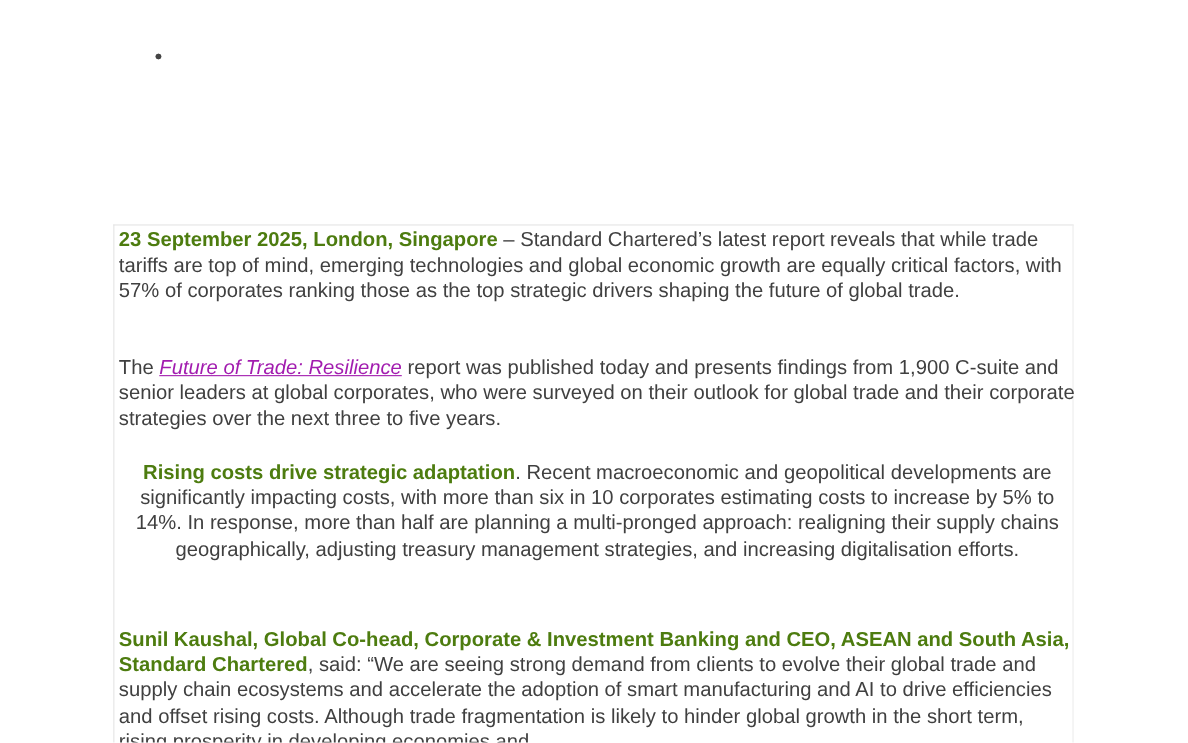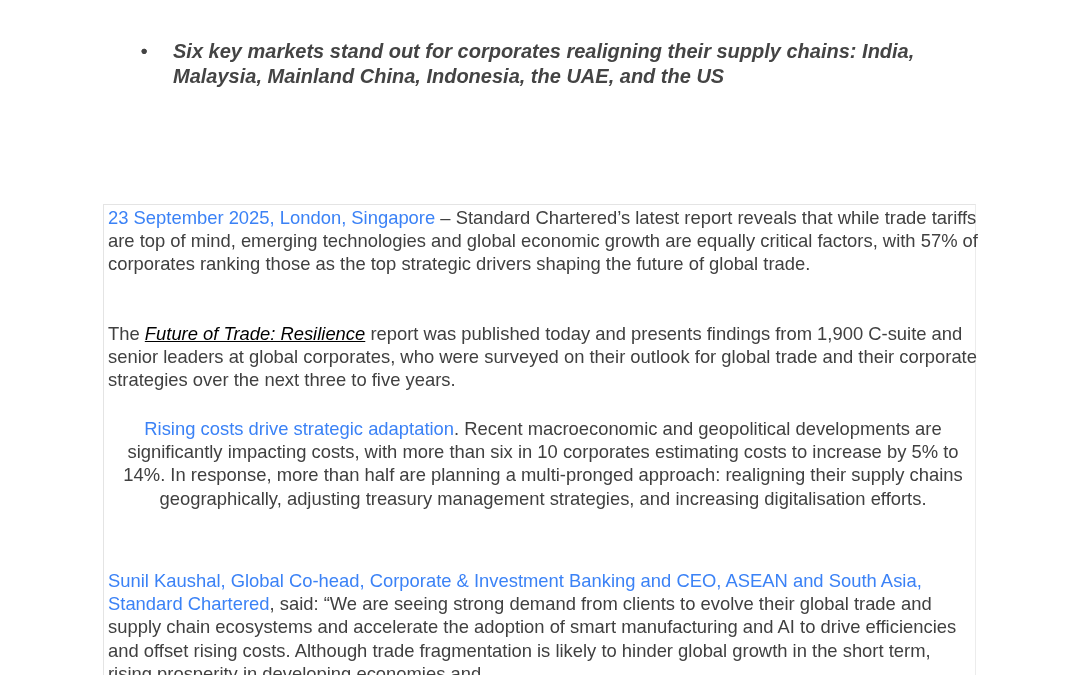--- a/index.html
+++ b/index.html
@@ -54,44 +54,43 @@
     }
     .para {
       position: absolute;
       left: 108px;
       width: 870px;
       font-size: 18.4px;
       line-height: 23.2px;
       color: #404040;
       margin: 0;
     }
-    .para b { font-weight: normal; color: #3b82f6; }
+    .para b { font-weight: bold; color: #4d7c0f; }
     .p1 { top: 206px; }
     .p2 { top: 322px; }
     .p3 { top: 417px; text-align: center; }
     .p4 { top: 569px; }
     a.report-link {
-      color: #000000;
+      color: #a21caf;
       font-style: italic;
       text-decoration: underline;
     }
   </style>
 </head>
 <body>
 
 <div class="bullets">
   <div class="bullet first">
     <span style="display:block;height:25px;"></span>
   </div>
   <div class="bullet">
     <span class="dot">•</span>
   </div>
   <div class="bullet">
     <span class="dot">•</span>
-    <span>Six key markets stand out for corporates realigning their supply chains: India, Malaysia, Mainland China, Indonesia, the UAE, and the US</span>
   </div>
 </div>
 
 <div class="content-box"></div>
 
 <p class="para p1"><b>23 September 2025, London, Singapore</b><span> – Standard Chartered’s latest report reveals that while trade tariffs are top of mind, emerging technologies and global economic growth are equally critical factors, with 57% of corporates ranking those as the top strategic drivers shaping the future of global trade.</span></p>
 
 <p class="para p2"><span>The </span><a class="report-link">Future of Trade: Resilience</a><span> report was published today and presents findings from 1,900 C-suite and senior leaders at global corporates, who were surveyed on their outlook for global trade and their corporate strategies over the next three to five years.</span></p>
 
 <p class="para p3"><b>Rising costs drive strategic adaptation</b><span>. Recent macroeconomic and geopolitical developments are significantly impacting costs, with more than six in 10 corporates estimating costs to increase by 5% to 14%. In response, more than half are planning a multi-pronged approach: realigning their supply chains geographically, adjusting treasury management strategies, and increasing digitalisation efforts.</span></p>

